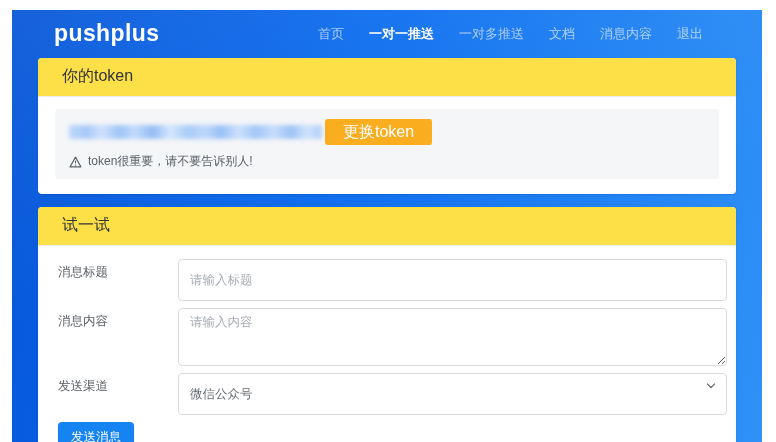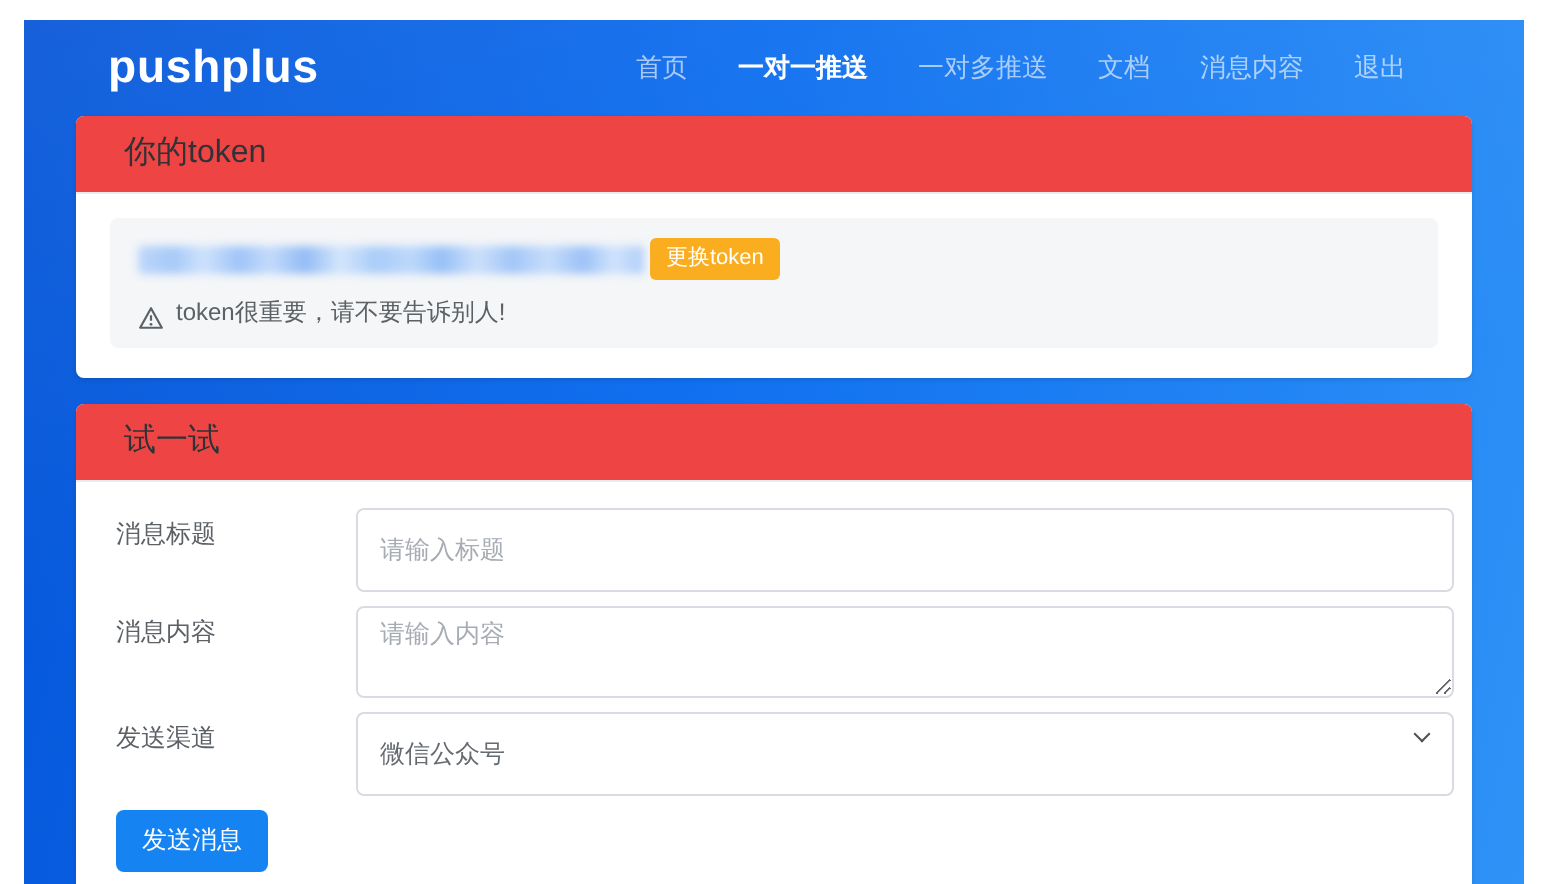--- a/index.html
+++ b/index.html
@@ -16,48 +16,48 @@
             padding:0 59px 0 42px;justify-content:space-between; }
   .logo { color:#ffffff; font-size:23px; font-weight:bold; letter-spacing:.4px; }
   .nav-items { margin-left:auto; display:flex; gap:25px; font-size:13px; }
   .nav-item { color:rgba(255,255,255,.62); cursor:pointer; white-space:nowrap; }
   .nav-item.active { color:#ffffff; font-weight:bold; }
 
   
   .content { position:relative; padding:0 26px; }
   .card { background:#ffffff; border-radius:4px; box-shadow:0 1px 2px rgba(0,0,0,.12); }
   .card-header { padding:8px 24px 9px; font-size:16px; color:#2f3337;
-                 background:#ef4444; border-bottom:1px solid #e9ecf0;
+                 background:#fde047; border-bottom:1px solid #e9ecf0;
                  border-radius:4px 4px 0 0; }
 
   
   .card-token { margin-top:1px; }
   .card-token-body { padding:12px 17px 15px; }
   .token-panel { background:#f4f6f8; border-radius:4px; padding:10px 14px 9px; }
   .token-row { display:flex; align-items:center; }
   .token-blur { width:253px; height:14px; border-radius:2px; filter:blur(2px);
       background:linear-gradient(90deg,
         #bdd7fa 0%,#a6c9f8 7%,#cfe2fc 13%,#9fc4f7 20%,#c4dbfb 26%,#93bcf5 33%,
         #d4e6fc 40%,#a9ccf8 47%,#bdd8fa 54%,#97c0f6 60%,#cce0fb 67%,#a2c6f7 74%,
         #c7ddfb 81%,#9cc2f6 88%,#d0e3fc 94%,#b0cff9 100%); }
   .change-btn { margin-left:3px; background:#fbad20; border:none; color:#ffffff;
-                font-size:11px; line-height:1; padding:5px 8px; border-radius:3px; cursor:pointer; }
-  .warning-line { margin-top:8px; display:flex; align-items:flex-end; gap:6px;
+                font-size:16px; line-height:1; padding:5px 18px; border-radius:3px; cursor:pointer; }
+  .warning-line { margin-top:8px; display:flex; align-items:center; gap:6px;
                   font-size:12px; color:#5c6166; }
 
   
   .card-try { margin-top:13px; }
   .try-form { padding:13px 9px 6px 20px; }
   .form-row { display:flex; align-items:flex-start; margin-bottom:7px; }
   .form-label { width:120px; flex-shrink:0; padding-top:5px; font-size:12.5px; color:#5c6166; }
   .ctrl { flex:1; border:1px solid #d8dce2; border-radius:4px; font-size:12.5px;
           padding:20px 11px; color:#495057; background:#ffffff; outline:none;
           font-family:"Liberation Sans","DejaVu Sans",sans-serif; }
   input.ctrl { height:23px; }
-  textarea.ctrl { height:46px; resize:both; padding-top:5px; }
+  textarea.ctrl { height:58px; resize:both; padding-top:5px; }
   .ctrl::placeholder { color:#a7acb3; opacity:1; }
   .fake-select { position:relative; height:23px; display:flex; align-items:center;
                  color:#666b72; cursor:pointer; }
   .chevron { position:absolute; right:12px; top:7px; width:6px; height:6px;
              border-right:1.6px solid #4d5156; border-bottom:1.6px solid #4d5156;
              transform:rotate(45deg); }
   .btn-row { margin-top:4px; padding-bottom:6px; }
   .send-btn { background:#1583f2; border:none; color:#ffffff; font-size:12.5px;
               padding:7px 13px; border-radius:4px; cursor:pointer; }
 </style>

